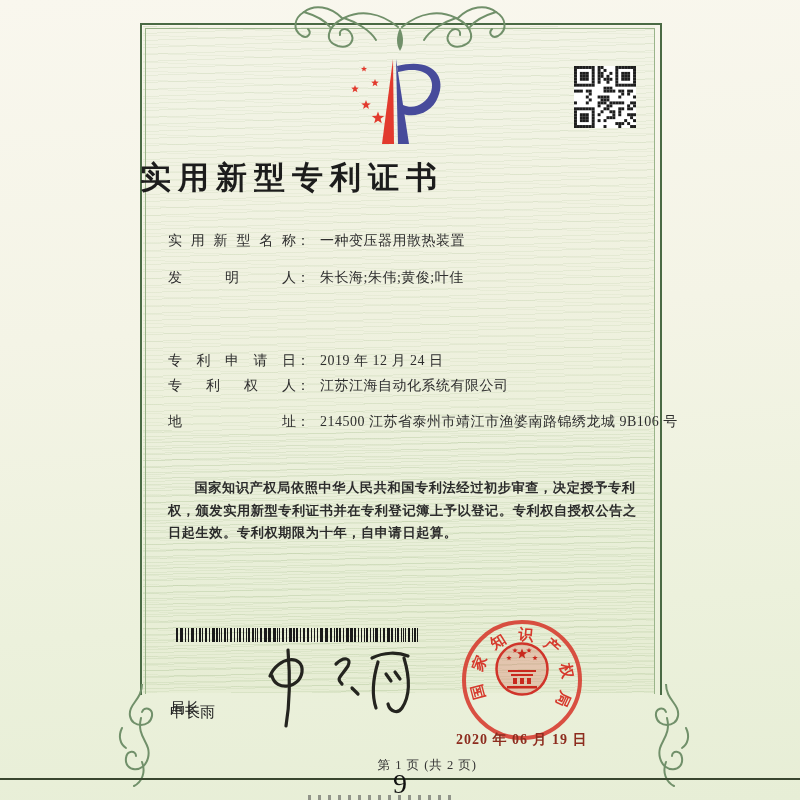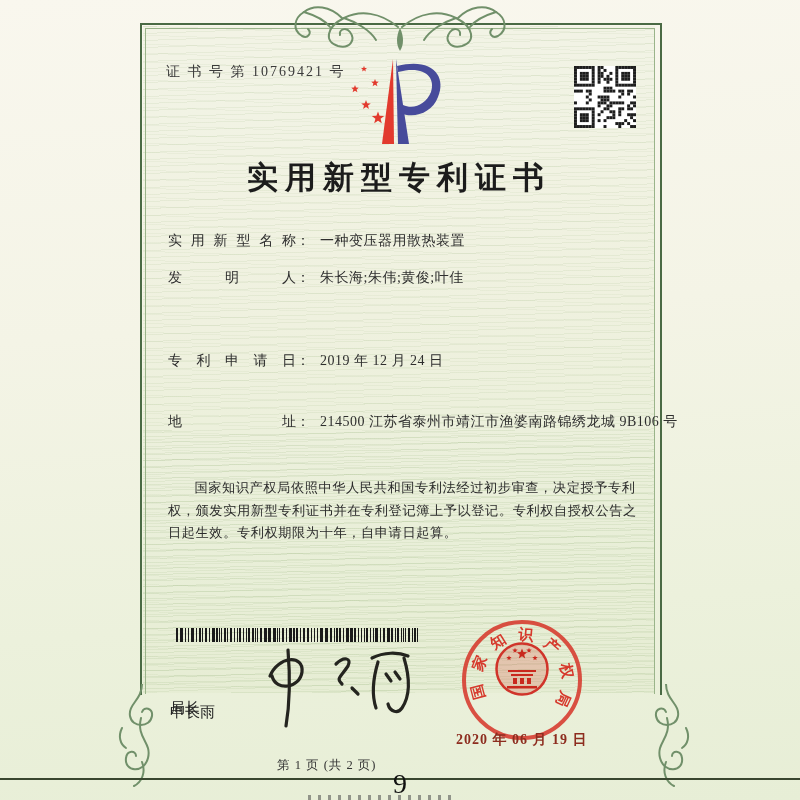--- a/index.html
+++ b/index.html
@@ -23,53 +23,53 @@
   .ornament{position:absolute;color:#71906a;}
   #ornament-top{left:280px;top:2px;}
   #flourish-left{left:112px;top:684px;}
   #flourish-right{left:636px;top:684px;}
 
   
   .cert-no{position:absolute;left:166px;top:63px;font-size:14px;letter-spacing:2px;color:#3a3a3a;}
   #logo{position:absolute;left:348px;top:56px;}
   #qr{position:absolute;left:574px;top:66px;}
 
-  .title{position:absolute;left:140px;top:157px;width:518px;text-align:center;
+  .title{position:absolute;left:140px;top:157px;width:518px;text-align:left;
          font-size:31px;font-weight:bold;letter-spacing:7px;color:#1c1c1c;}
 
   
   .row{position:absolute;left:168px;width:480px;font-size:14px;color:#2e2e2e;white-space:nowrap;}
   .flabel{display:inline-block;width:128px;text-align:justify;text-align-last:justify;vertical-align:bottom;}
   .fvalue{margin-left:10px;letter-spacing:0.5px;}
   .glabel{display:inline-block;width:100px;text-align:justify;text-align-last:justify;vertical-align:bottom;}
   .gpair2{position:absolute;left:230px;top:0;}
 
   
   .paras{position:absolute;left:168px;top:477px;width:478px;font-size:13.2px;
-         line-height:22.5px;color:#2b2b2b;}
+         line-height:22.5px;color:#2b2b2b;font-weight:bold;}
   .paras p{margin:0 0 4px 0;text-indent:2em;letter-spacing:0.6px;}
 
   
   #barcode{position:absolute;left:176px;top:628px;}
   .sig-title{position:absolute;left:170px;top:671px;font-size:15px;color:#222;
              font-family:"Liberation Sans","DejaVu Sans",sans-serif;margin-top:28px;}
   .sig-name{position:absolute;left:170px;top:703px;font-size:15px;color:#222;
             font-family:"Liberation Sans","DejaVu Sans",sans-serif;}
   #signature{position:absolute;left:252px;top:644px;}
 
   
   #seal{position:absolute;left:462px;top:620px;width:120px;height:120px;}
   .seal-ring{position:absolute;inset:0;border:4px solid rgba(214,57,44,0.88);border-radius:50%;}
   .seal-char{position:absolute;left:50%;top:50%;font-size:15px;font-weight:bold;color:#d6392c;}
   #emblem{position:absolute;left:32px;top:21px;}
   .seal-date{position:absolute;left:456px;top:731px;width:150px;font-size:14px;
              letter-spacing:1px;color:#8d2d1f;font-weight:bold;}
 
   
-  .page-note{position:absolute;left:277px;top:757px;width:200px;text-align:left;
+  .page-note{position:absolute;left:277px;top:757px;width:200px;text-align:right;
              font-size:12.5px;color:#333;letter-spacing:1px;}
   .footer-line{position:absolute;left:0;top:778px;width:800px;height:2px;background:#39462f;}
   .big-number{position:absolute;left:386px;top:768px;width:28px;text-align:center;
               font-size:28px;color:#111;}
   .cutoff-text{position:absolute;left:308px;top:795px;width:150px;height:5px;opacity:.55;
               background:repeating-linear-gradient(90deg,#4a4a4a 0 3px,transparent 3px 10px);}
 </style>
 </head>
 <body>
 
@@ -103,21 +103,20 @@
   </svg>
   <svg id="flourish-right" class="ornament" width="60" height="104" viewBox="0 0 60 104">
     <g transform="translate(60,0) scale(-1,1)" fill="none" stroke="currentColor" stroke-width="2" stroke-linecap="round">
       <path d="M30,0 C30,16 16,20 18,32 C20,44 38,44 40,32 C41,24 32,22 30,28"></path>
       <path d="M29,34 C24,54 40,58 36,74 C32,90 12,88 14,74 C15,66 24,66 24,72"></path>
       <path d="M30,78 C34,88 30,98 22,102"></path>
       <path d="M10,44 C6,52 8,60 14,64"></path>
     </g>
   </svg>
 
-  <div class="cert-no">证 书 号 第 10769421 号</div>
 
   <svg id="logo" width="104" height="92" viewBox="0 0 104 92">
     <polygon points="45,3 34,88 46,88" fill="#e23a2e"></polygon>
     <polygon points="48,3 50,88 61,88" fill="#474b9b"></polygon>
     <path d="M49,10 C84,1 99,20 90,41 C84,57 66,63 52,57 L55,49 C66,54 78,48 83,36 C88,21 76,9 50,16 Z" fill="#474b9b"></path>
     <g id="logo-stars" fill="#e23a2e">
         <polygon points="16.0,9.8 16.8,11.9 19.0,12.0 17.3,13.4 17.9,15.6 16.0,14.3 14.1,15.6 14.7,13.4 13.0,12.0 15.2,11.9"></polygon>
         <polygon points="27.0,23.0 28.0,25.6 30.8,25.8 28.6,27.5 29.4,30.2 27.0,28.7 24.6,30.2 25.4,27.5 23.2,25.8 26.0,25.6"></polygon>
         <polygon points="7.0,29.0 8.0,31.6 10.8,31.8 8.6,33.5 9.4,36.2 7.0,34.7 4.6,36.2 5.4,33.5 3.2,31.8 6.0,31.6"></polygon>
         <polygon points="18.0,44.0 19.2,47.3 22.8,47.5 20.0,49.6 20.9,53.0 18.0,51.1 15.1,53.0 16.0,49.6 13.2,47.5 16.8,47.3"></polygon>
@@ -329,20 +328,23 @@
 
   <div class="row" style="top:269px">
     <span class="flabel">发明人</span><span>：</span><span class="fvalue">朱长海;朱伟;黄俊;叶佳</span>
   </div>
   <div class="row" style="top:232px">
     <span class="flabel">实用新型名称</span><span>：</span><span class="fvalue">一种变压器用散热装置</span>
   </div>
   <div class="row" style="top:352px">
     <span class="flabel">专利申请日</span><span>：</span><span class="fvalue">2019 年 12 月 24 日</span>
   </div>
+  <div class="row" style="top:377px">
+    <span class="flabel">专利权人</span><span>：</span><span class="fvalue">江苏江海自动化系统有限公司</span>
+  </div>
   <div class="row" style="top:413px">
     <span class="flabel">地址</span><span>：</span><span class="fvalue">214500 江苏省泰州市靖江市渔婆南路锦绣龙城 9B106 号</span>
   </div>
 
 
   <div class="paras">
     <p>国家知识产权局依照中华人民共和国专利法经过初步审查，决定授予专利权，颁发实用新型专利证书并在专利登记簿上予以登记。专利权自授权公告之日起生效。专利权期限为十年，自申请日起算。</p>
   </div>
 
   <svg id="barcode" width="245" height="14" viewBox="0 0 245 14">

